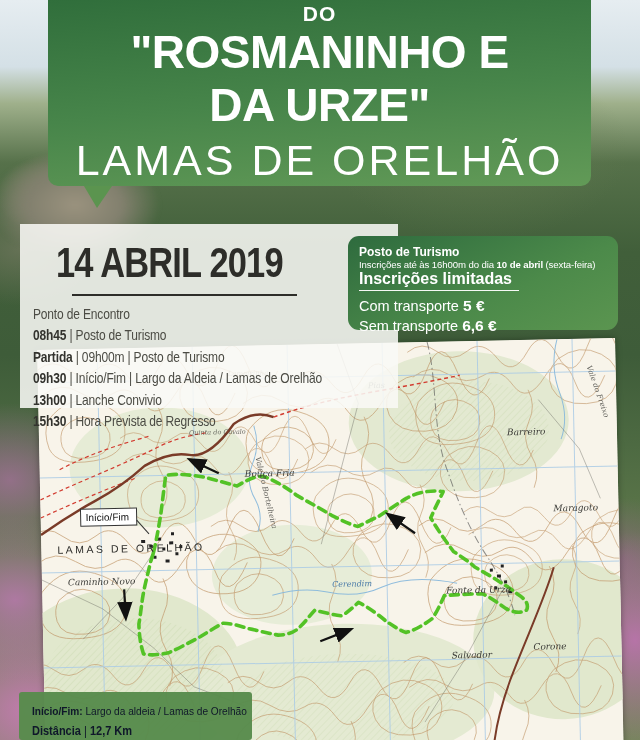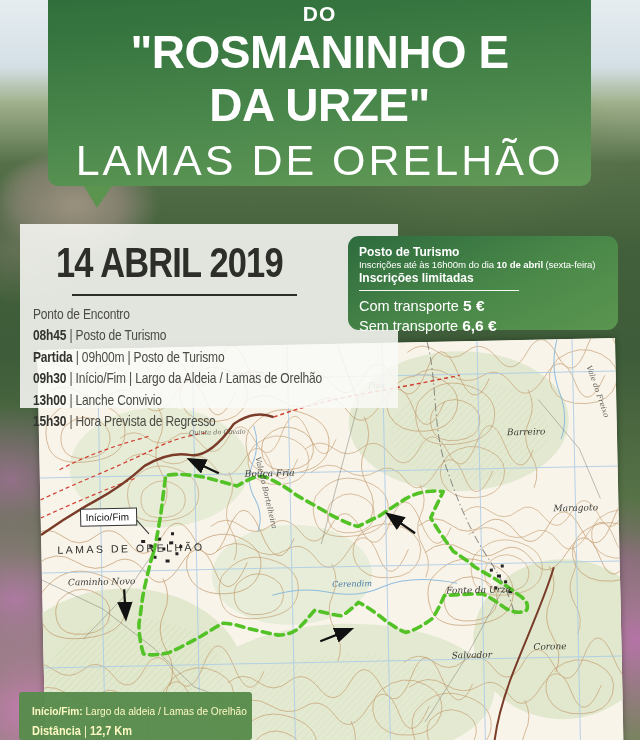--- a/index.html
+++ b/index.html
@@ -44,34 +44,34 @@
   .sched .row{font-size:15px;line-height:21.4px;white-space:nowrap;
     transform:scaleX(.8);transform-origin:left;letter-spacing:-.2px;}
   .sched b{color:#33332e;}
 
   
   .tourism{position:absolute;left:348px;top:236px;width:270px;height:94px;z-index:5;
     background:linear-gradient(155deg,#2e6b3e 0%,#4c8a4a 60%,#5b9550 100%);
     border-radius:11px;color:#fff;padding:9px 0 0 11px;box-sizing:border-box;}
   .t-title{font-size:12px;font-weight:700;line-height:14px;}
   .t-line{font-size:9.6px;line-height:12.5px;white-space:nowrap;letter-spacing:-.1px;}
-  .t-line2{font-size:12px;font-weight:700;line-height:13px;}
+  .t-line2{font-size:16px;font-weight:700;line-height:13px;}
   .t-rule{width:160px;height:0;border-top:1px solid rgba(255,255,255,.95);margin:5px 0 5px 0;}
   .t-price{font-size:14.5px;line-height:20px;white-space:nowrap;}
   .t-price b{font-size:15.5px;}
 
   
   .map{position:absolute;left:37px;top:338px;width:578px;height:410px;z-index:1;
     transform:rotate(-1.2deg);transform-origin:top right;
     box-shadow:0 0 6px rgba(0,0,0,.35);background:#f8f4ea;}
   .map svg{display:block;}
 
   
   .footer{position:absolute;left:19px;top:692px;width:233px;height:48px;z-index:6;
-    background:rgba(88,139,76,.97);border-radius:3px;color:#fef9c3;
+    background:rgba(88,139,76,.97);border-radius:3px;color:#0f172a;
     padding:11px 0 0 13px;box-sizing:border-box;}
   .f-line{font-size:11.5px;line-height:16px;white-space:nowrap;
     transform:scaleX(.88);transform-origin:left;}
   .f-line2{font-size:12.5px;font-weight:400;margin-top:4px;}
 </style>
 </head>
 <body>
 
 <div class="photo"></div>
 <div class="photo-rock"></div>

